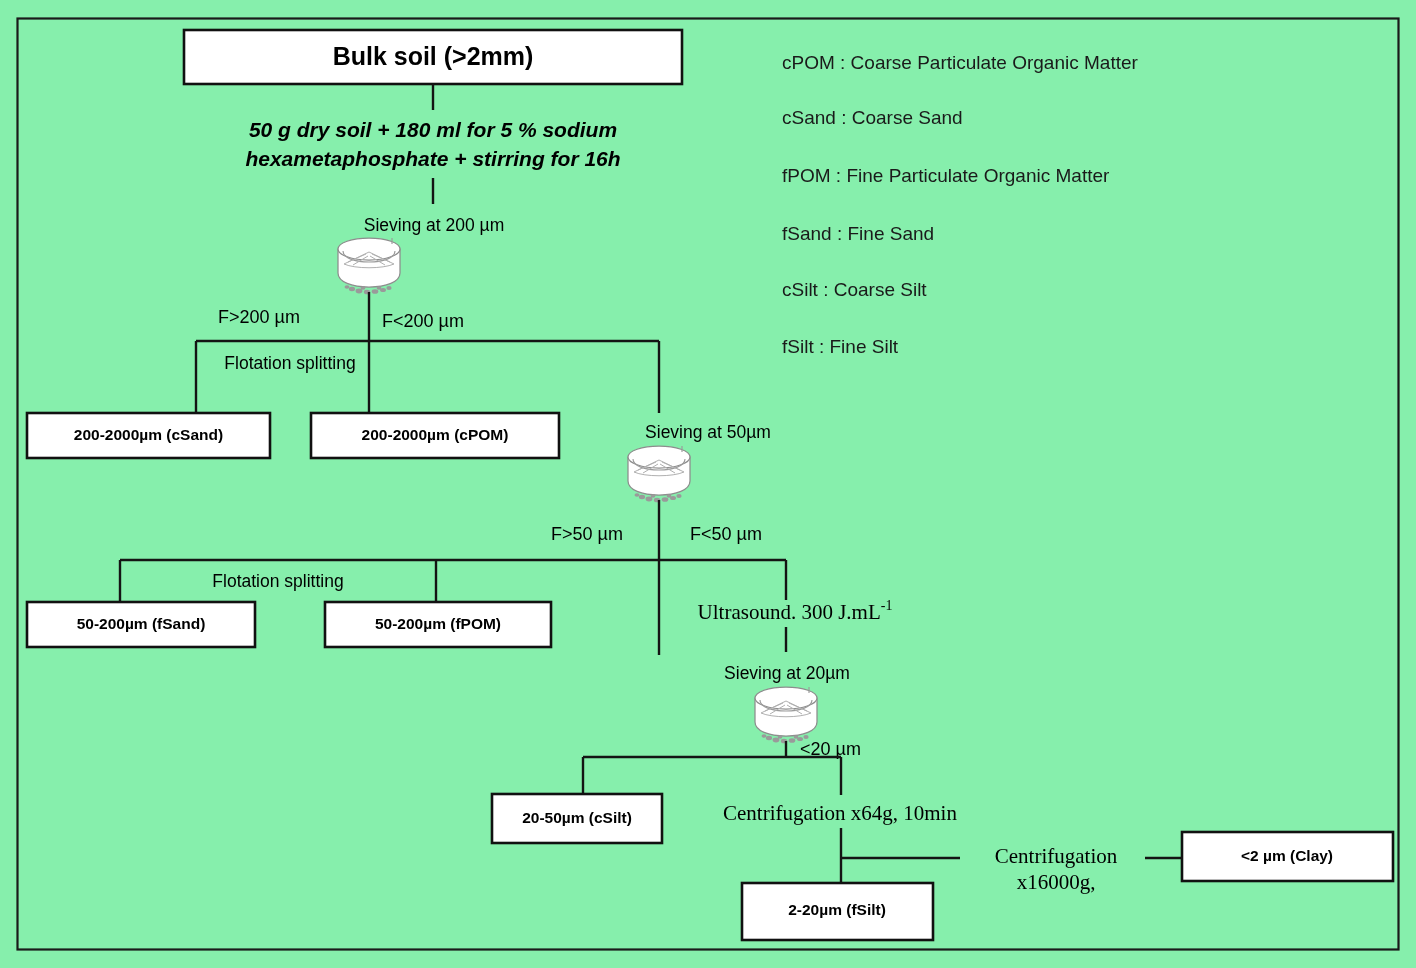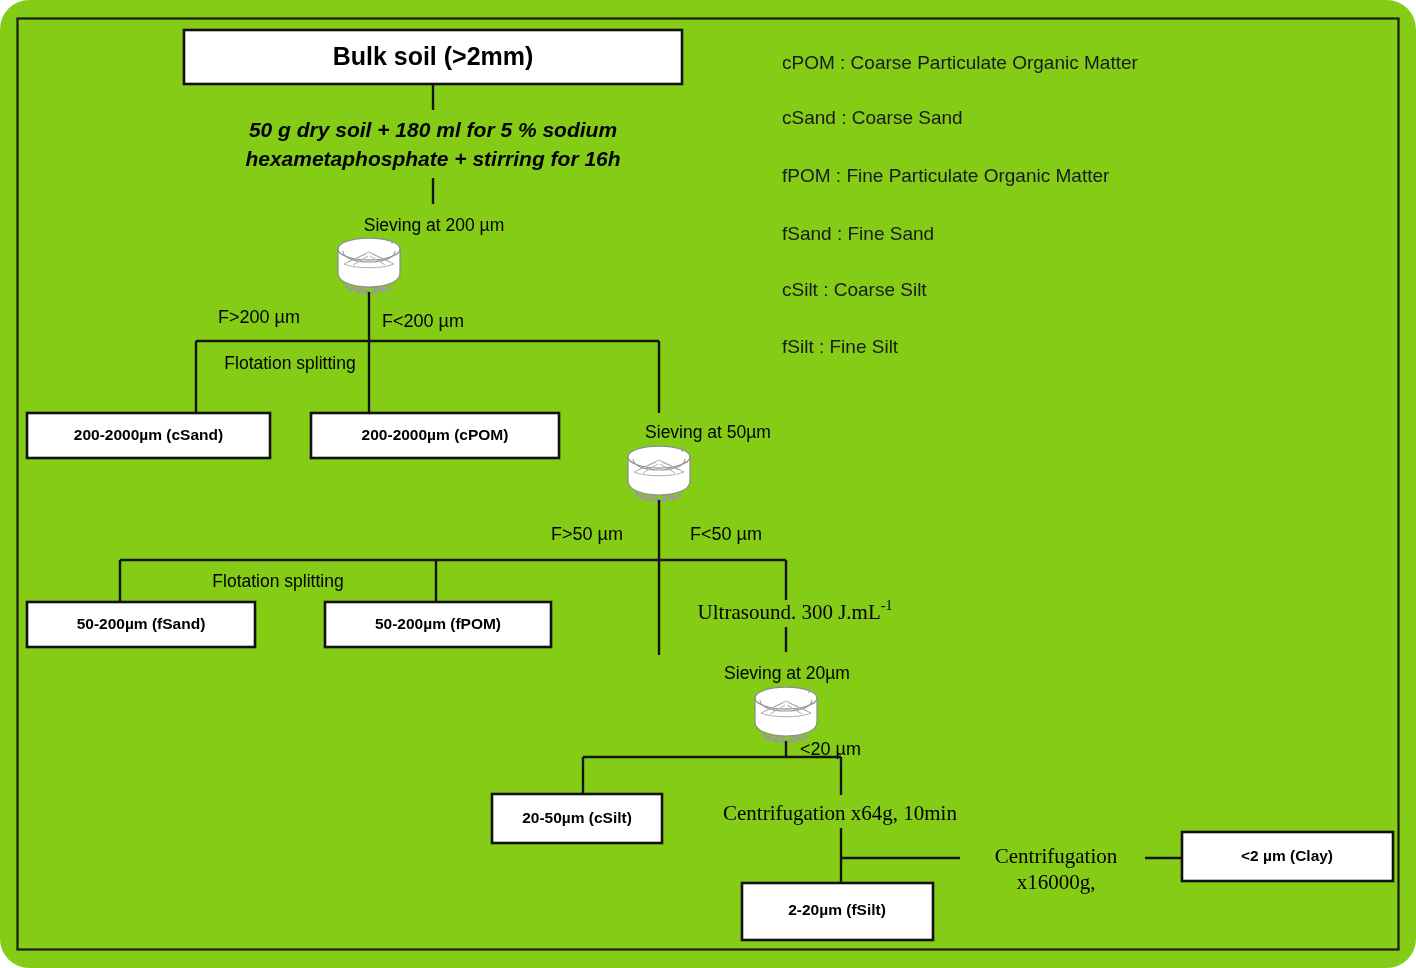--- a/index.html
+++ b/index.html
@@ -10,22 +10,21 @@
   body {
     font-family: "Liberation Sans", sans-serif;
     width: 1416px;
     height: 968px;
     overflow: hidden;
   }
   #figure-root {
     position: relative;
     width: 1416px;
     height: 968px;
-    background: #84cc16;
-    border-radius: 29px;
+    background: #86efac;
   }
   svg#flow {
     position: absolute;
     left: 0;
     top: 0;
     width: 1416px;
     height: 968px;
   }
   .frame {
     fill: none;

